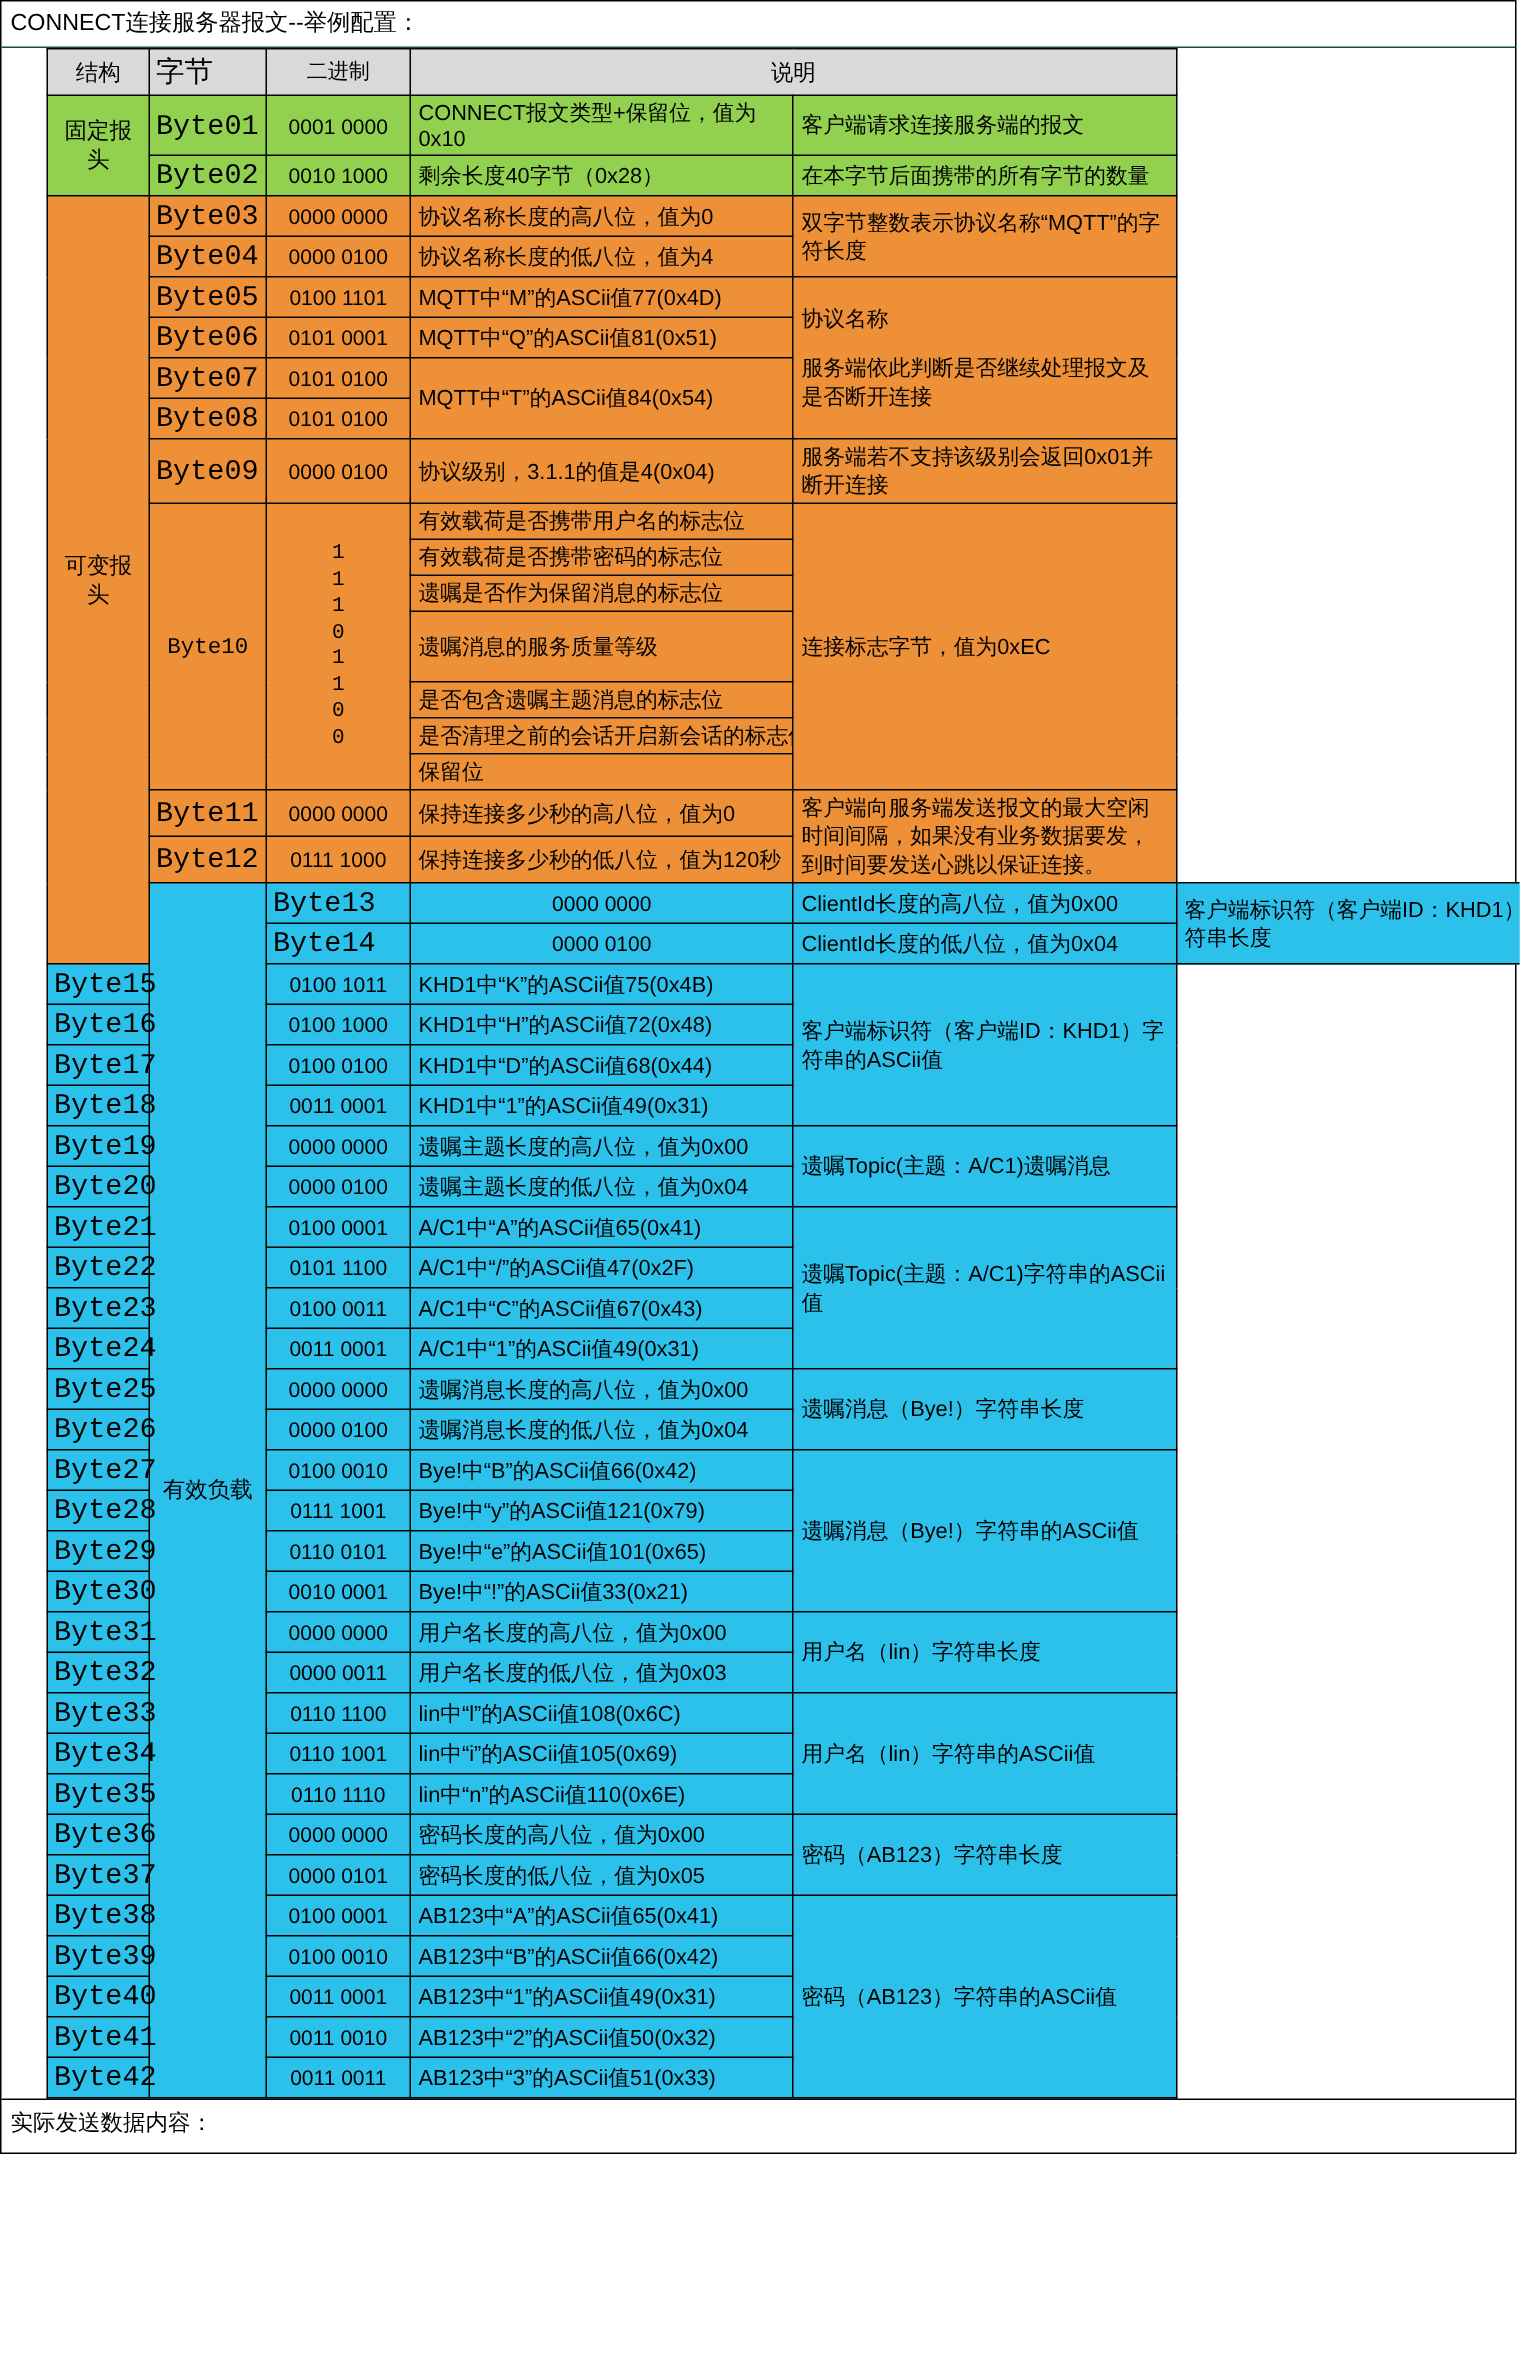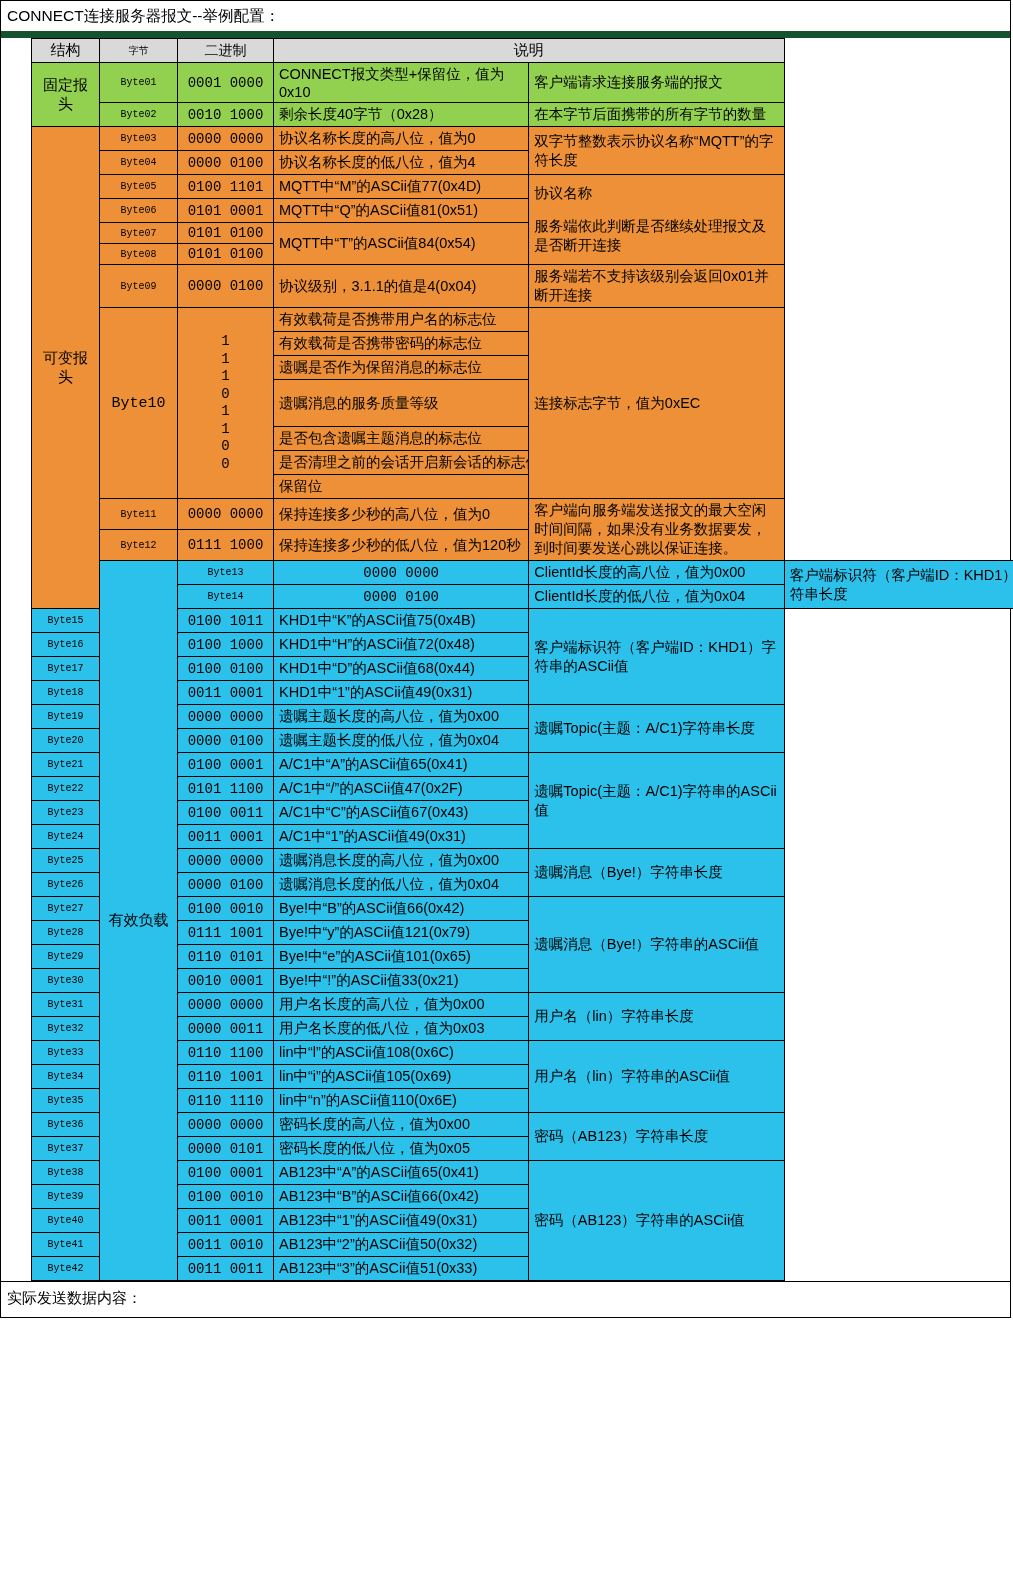--- a/index.html
+++ b/index.html
@@ -5,32 +5,32 @@
   html,body{margin:0;padding:0;}
   body{
     width:1013px;
     background:#fff;
     font-family:"Liberation Sans","DejaVu Sans",sans-serif;
     font-size:15px;
     color:#000;
   }
   .wrap{width:1011px;margin:0;border:1px solid #000;box-sizing:border-box;}
   .hdr-line{
-    border-bottom:7px solid #14532d;
+    border-bottom:1px solid #14532d;
     padding:4px 6px;
     font-size:15.5px;
     line-height:1.45;
     white-space:nowrap;
   }
   table{border-collapse:collapse;width:100%;table-layout:fixed;margin-left:30px;}
   td,th{border:1px solid #000;padding:2px 4px;font-size:14.5px;vertical-align:middle;}
   th{background:#d9d9d9;text-align:center;font-weight:normal;font-size:15px;}
   .c-struct{width:68px;text-align:center;}
-  .c-byte{width:78px;text-align:center;font-family:"Liberation Mono","DejaVu Sans Mono",monospace;font-size:10px;}
-  .c-bin{width:96px;text-align:center;font-family:Liberation Mono, monospace;font-size:14px;}
+  .c-byte{width:78px;text-align:left;font-family:"Liberation Mono","DejaVu Sans Mono",monospace;font-size:19px;}
+  .c-bin{width:96px;text-align:center;font-family:Liberation Sans, sans-serif;font-size:14px;}
   .c-desc{padding-left:5px;}
   .green{background:#92d050;}
   .orange{background:#ed9037;}
   .cyan{background:#2cc1eb;}
   .vert{
     text-align:center;
     font-size:15px;
   }
   .bitcell{
     font-family:"Liberation Mono","DejaVu Sans Mono",monospace;
@@ -203,21 +203,21 @@
     </tr>
     <tr class="cyan">
       <td class="c-byte cyan">Byte18</td>
       <td class="c-bin cyan">0011 0001</td>
       <td class="c-desc cyan">KHD1中“1”的ASCii值49(0x31)</td>
     </tr>
     <tr class="cyan">
       <td class="c-byte cyan">Byte19</td>
       <td class="c-bin cyan">0000 0000</td>
       <td class="c-desc cyan">遗嘱主题长度的高八位，值为0x00</td>
-      <td class="c-desc cyan" rowspan="2">遗嘱Topic(主题：A/C1)字符串长度</td>
+      <td class="c-desc cyan" rowspan="2">遗嘱Topic(主题：A/C1)遗嘱消息</td>
     </tr>
     <tr class="cyan">
       <td class="c-byte cyan">Byte20</td>
       <td class="c-bin cyan">0000 0100</td>
       <td class="c-desc cyan">遗嘱主题长度的低八位，值为0x04</td>
     </tr>
     <tr class="cyan">
       <td class="c-byte cyan">Byte21</td>
       <td class="c-bin cyan">0100 0001</td>
       <td class="c-desc cyan">A/C1中“A”的ASCii值65(0x41)</td>

